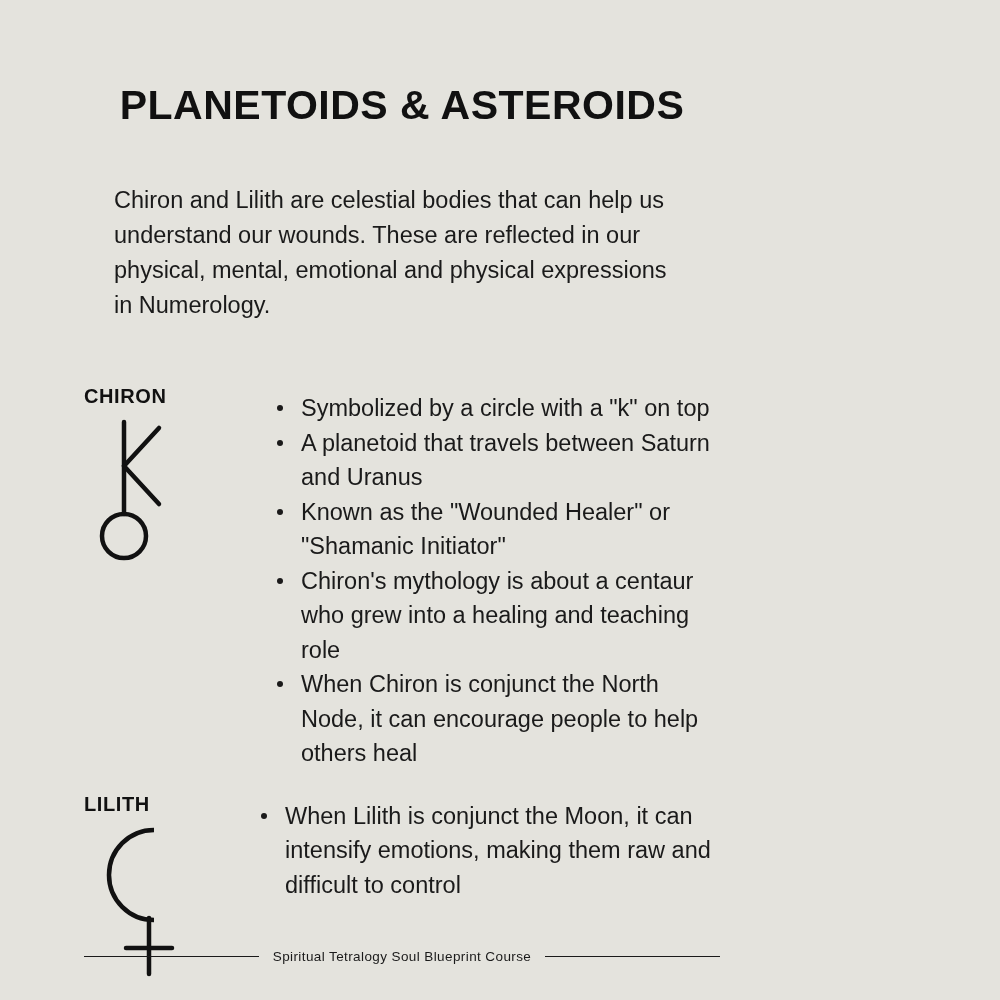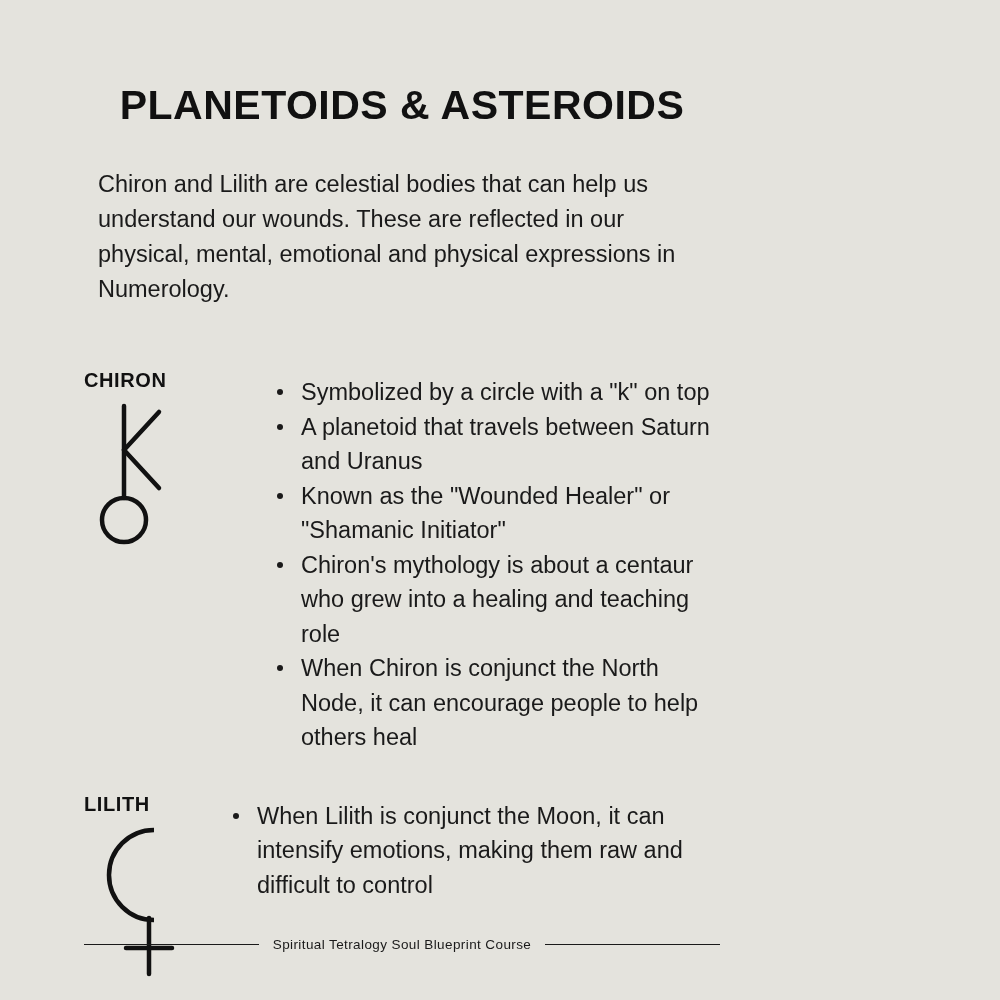--- a/index.html
+++ b/index.html
@@ -23,40 +23,41 @@
   .title {
     text-align: center;
     font-size: 41px;
     font-weight: bold;
     letter-spacing: 0.5px;
     margin: 0;
     padding-top: 82px;
     color: #111111;
   }
   .intro {
-    margin: 0;
+    margin: 16px;
     padding: 38px 100px 0 98px;
     font-size: 23.5px;
     line-height: 35px;
     color: #1a1a1a;
     font-weight: 400;
   }
   .section {
     display: flex;
     align-items: flex-start;
     padding-left: 84px;
     padding-right: 90px;
     box-sizing: border-box;
   }
   .section-chiron {
     margin-top: 62px;
     gap: 44px;
   }
   .section-lilith {
-    margin-top: 38px;
+    margin-top: 22px;
+    gap: 28px;
   }
   .glyph-col {
     width: 145px;
     flex: 0 0 145px;
     display: flex;
     flex-direction: column;
     align-items: flex-start;
   }
   .glyph-label {
     font-size: 20px;
@@ -90,21 +91,21 @@
     top: 14px;
     width: 6px;
     height: 6px;
     border-radius: 50%;
     background: #1a1a1a;
   }
   .footer {
     position: absolute;
     left: 0;
     right: 0;
-    bottom: 48px;
+    bottom: 36px;
     display: flex;
     align-items: center;
     justify-content: center;
     gap: 14px;
   }
   .footer-rule {
     height: 1px;
     background: #1a1a1a;
     width: 175px;
   }

